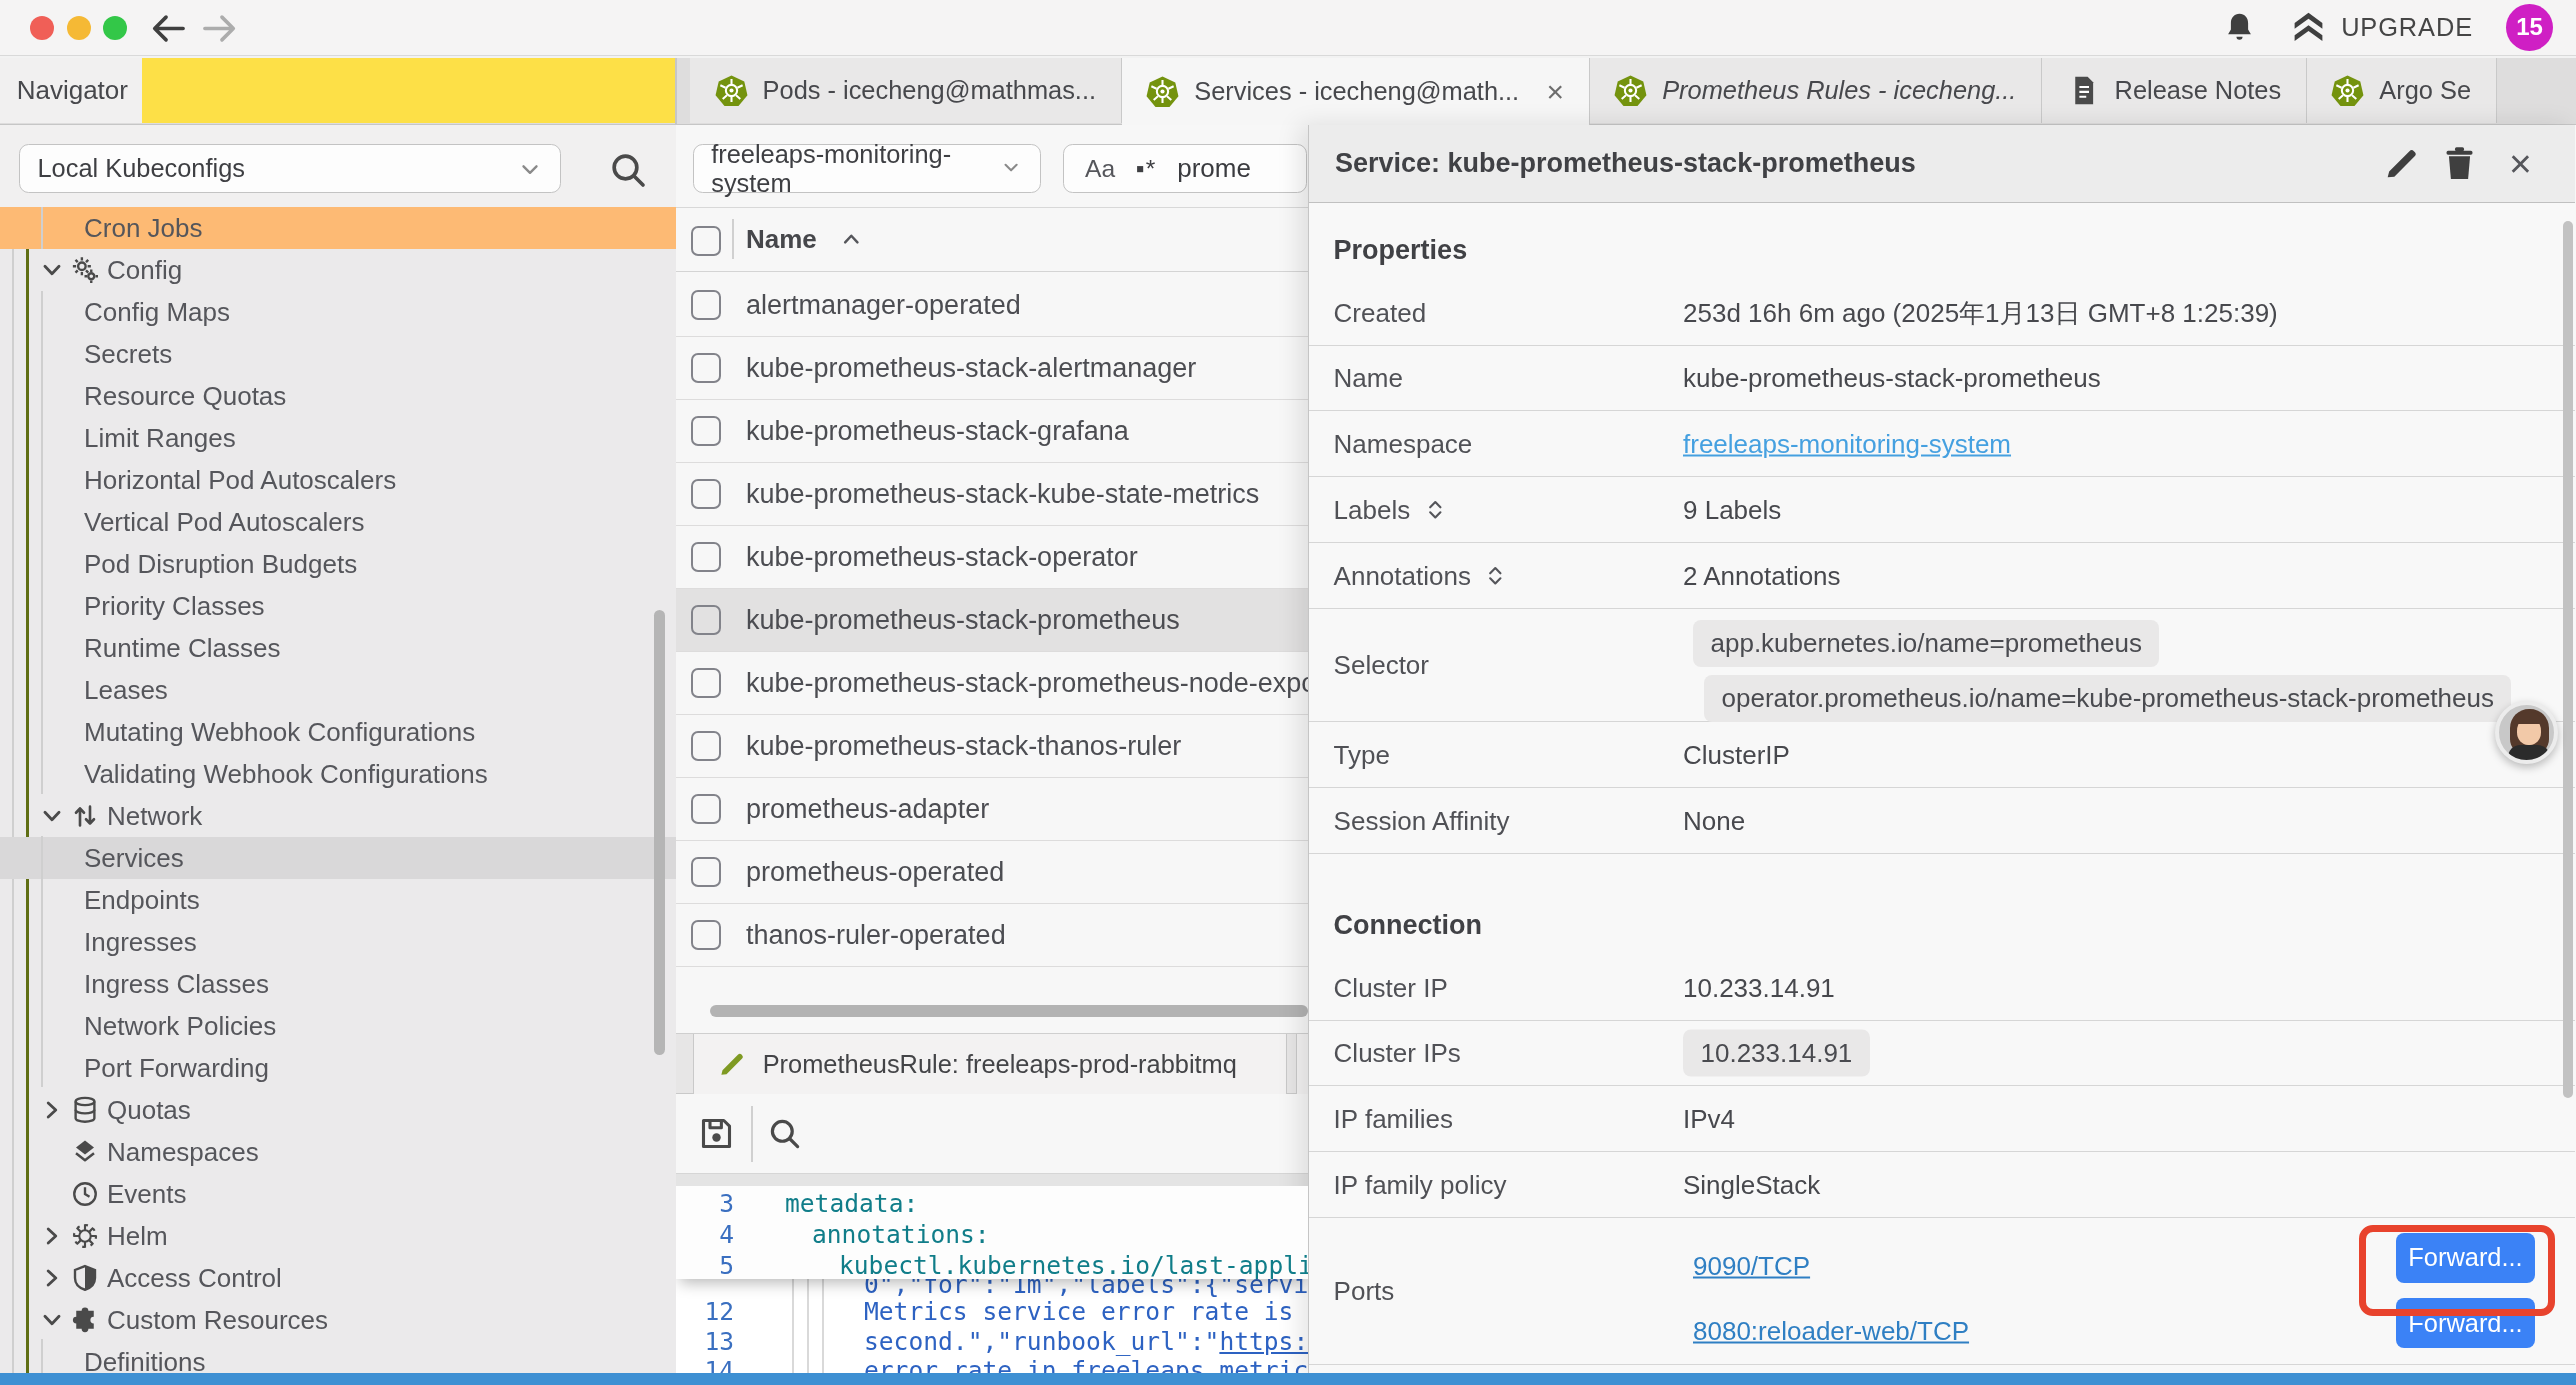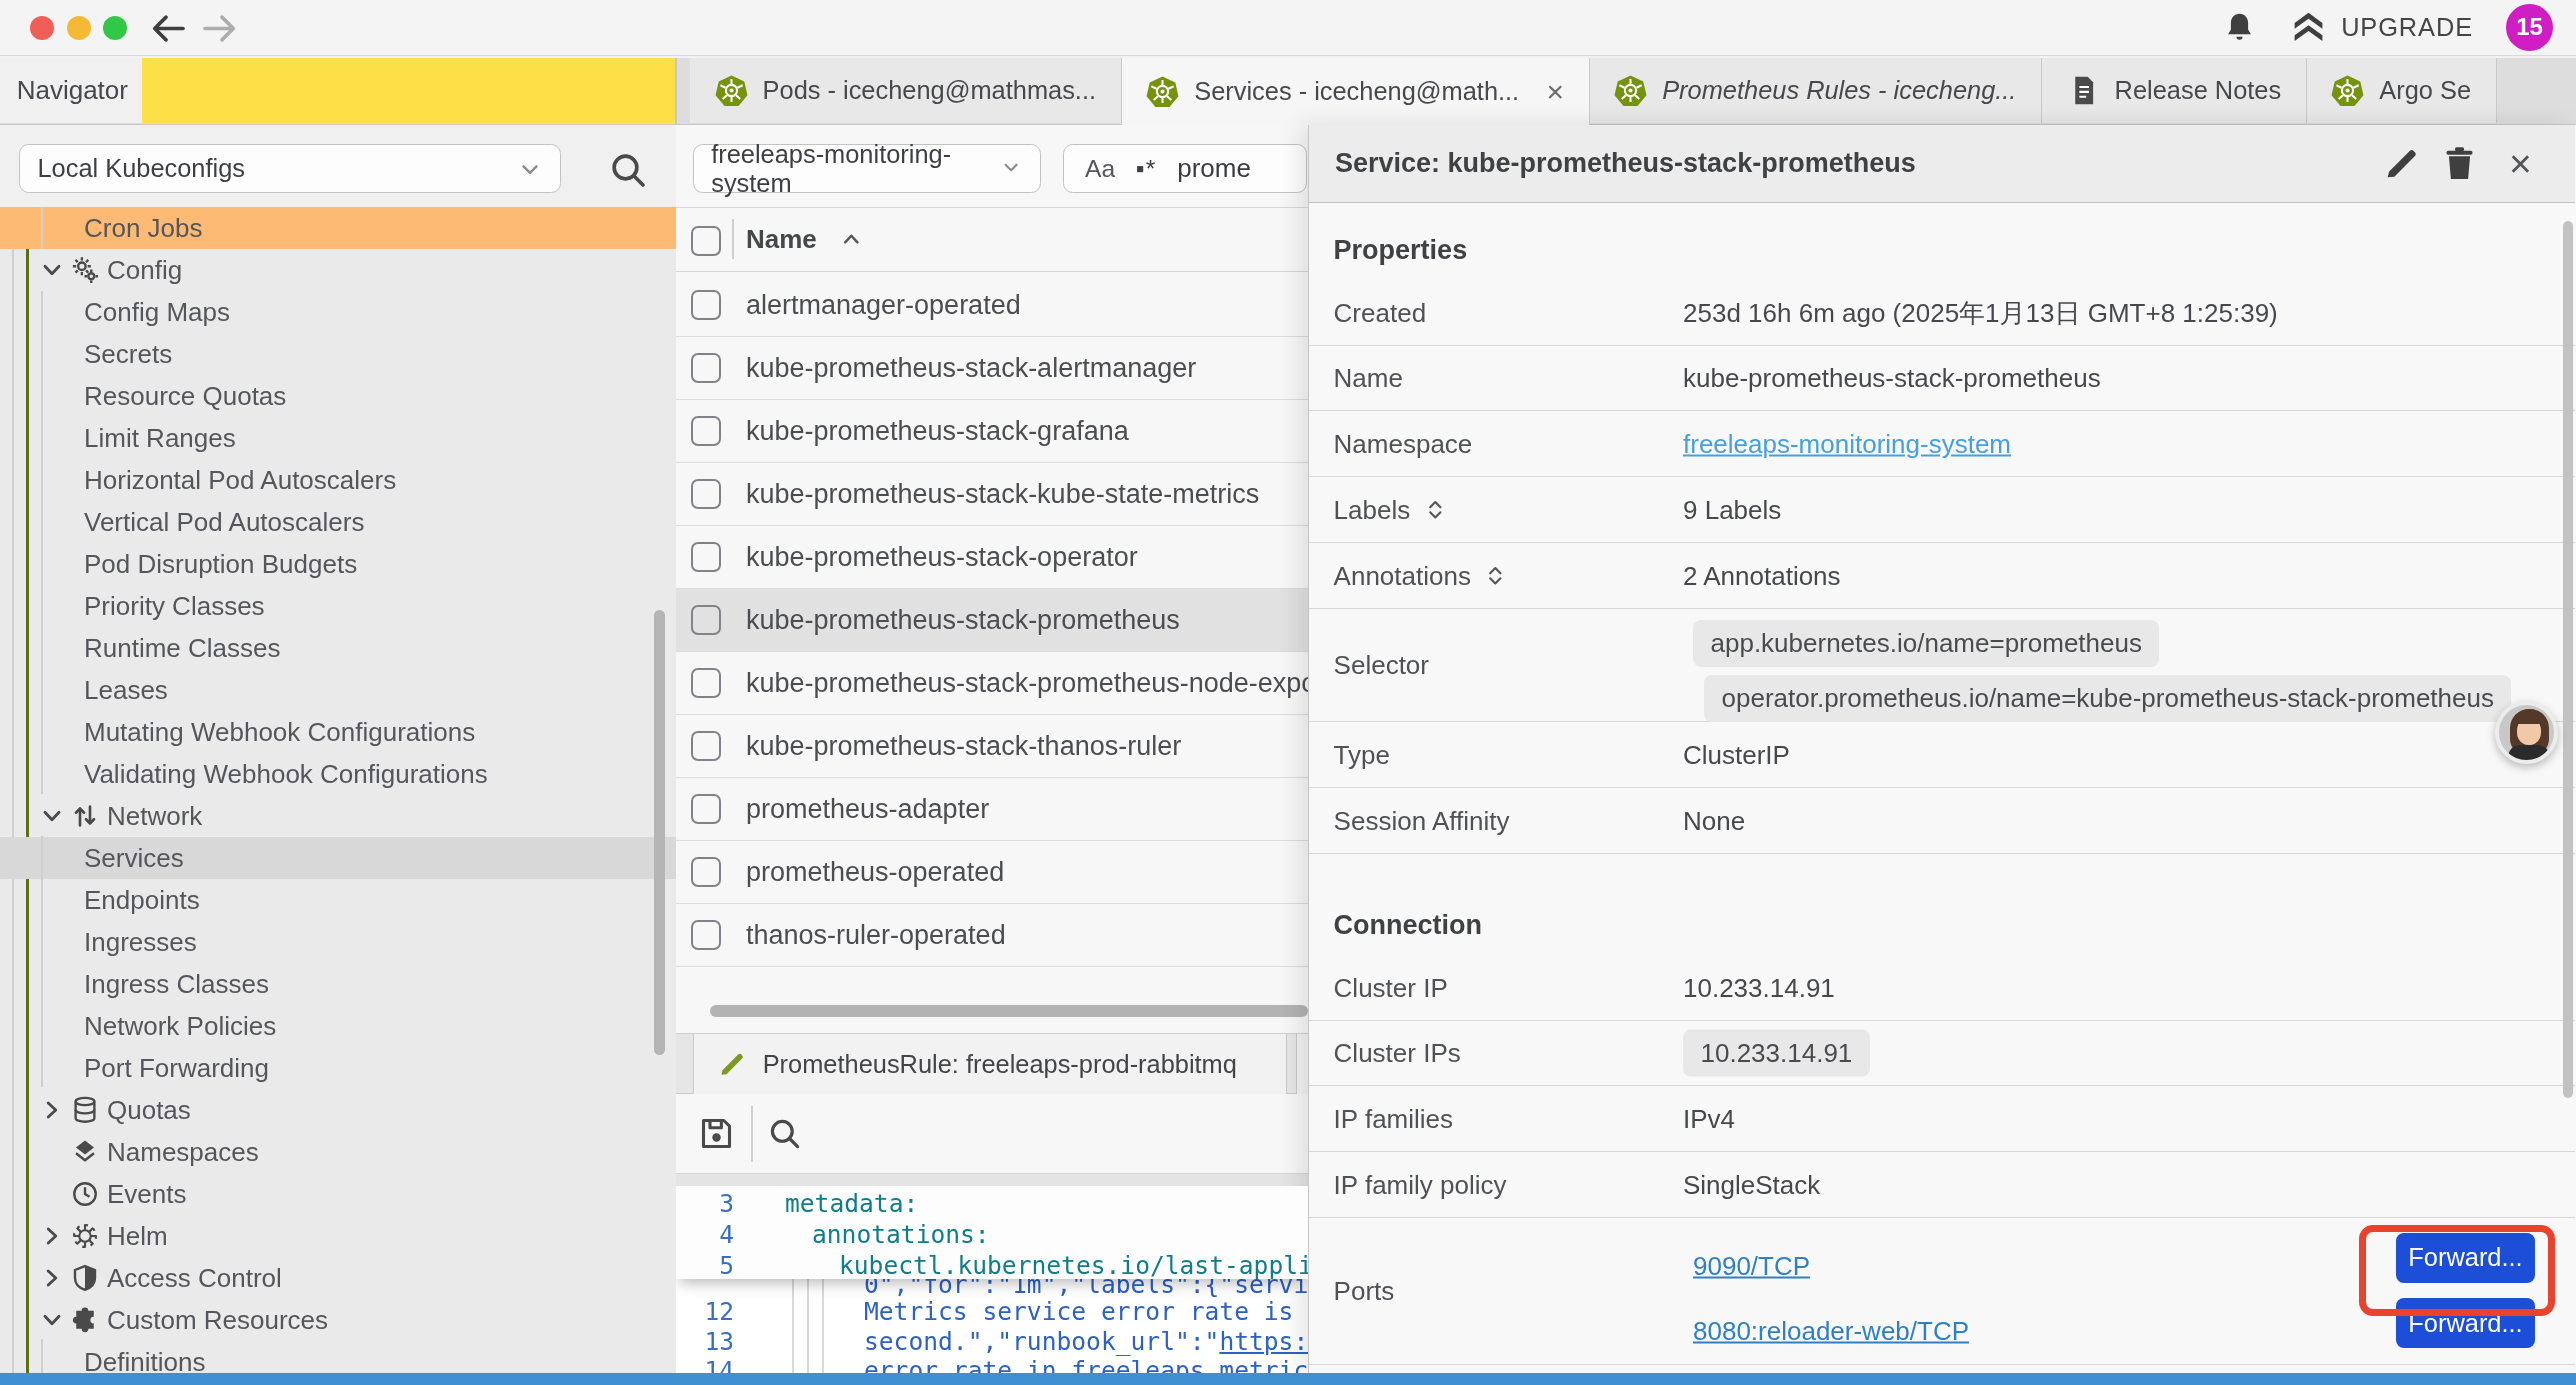--- a/index.html
+++ b/index.html
@@ -101,21 +101,21 @@
   .drow { position:absolute; left:0; width:1266px; border-bottom:1.8px solid #d6d6d6; }
   .dheading { position:absolute; left:24.6px; bottom:14px; font-size:27px; font-weight:700; color:#404145; }
   .dlabel { position:absolute; left:24.6px; top:50%; transform:translateY(-50%); font-size:26px; color:#505156; display:flex; align-items:center; gap:12.3px; }
   .dvalue { position:absolute; left:374px; top:50%; transform:translateY(-50%); font-size:26px; color:#47484d; white-space:nowrap; }
   .dlink { color:#45a0e0; text-decoration:underline; cursor:pointer; }
   .plink { color:#2f7fc3; text-decoration:underline; cursor:pointer; font-size:26px; }
   .chip { background:#e9e8e8; border-radius:8px; padding:8px 17.5px; font-size:26px; color:#4a4b50; white-space:nowrap; }
   .sort-mini { width:24.6px; height:24.6px; }
   .port-line { position:absolute; left:0; width:1266px; height:58px; }
   .port-line .plink { position:absolute; left:384px; top:50%; transform:translateY(-50%);margin-top:8px; }
-  .fwd-btn { position:absolute; left:1087px; top:50%; transform:translateY(-50%); width:139px; height:50px; background:#1d4ed8; color:#fff; font-size:25.4px; border:none; border-radius:8px; cursor:pointer; font-family:"Liberation Sans", sans-serif; }
+  .fwd-btn { position:absolute; left:1087px; top:50%; transform:translateY(-50%); width:139px; height:50px; background:#3b82f6; color:#fff; font-size:25.4px; border:none; border-radius:8px; cursor:pointer; font-family:"Liberation Sans", sans-serif; }
   #red-annotation { position:absolute; left:1050px; top:-3.5px; width:196px; height:91px; border:7px solid #e8432d; border-radius:14px; z-index:5; pointer-events:none; }
   #detail-scroll { position:absolute; right:3.5px; top:96px; width:9.6px; height:877px; border-radius:5.3px; background:#c2c2c2; }
 
   
   #vdivider { position:absolute; left:675px; top:58px; width:1.8px; height:1317px; background:#c6c6c6; }
   #bottom-bar { position:absolute; left:0; top:1373px; width:2576px; height:12.3px; background:#3e90d3; z-index:9; }
   #avatar { position:absolute; left:2495px; top:701px; width:63px; height:63px; border-radius:50%; background:#c8c8c8; border:4.4px solid #ececec; box-shadow:0 3.5px 8.8px rgba(0,0,0,0.25); overflow:hidden; cursor:pointer; z-index:8; }
   .av-hair { position:absolute; left:10.5px; top:3.5px; width:39px; height:46px; border-radius:19px 19px 16px 16px; background:#54392b; }
   .av-face { position:absolute; left:17.5px; top:12.3px; width:24.6px; height:28px; border-radius:50% 50% 46% 46%; background:#f2c9a8; }
   .av-bang { position:absolute; left:16px; top:7px; width:28px; height:12.3px; border-radius:14px 14px 0 0; background:#54392b; }

